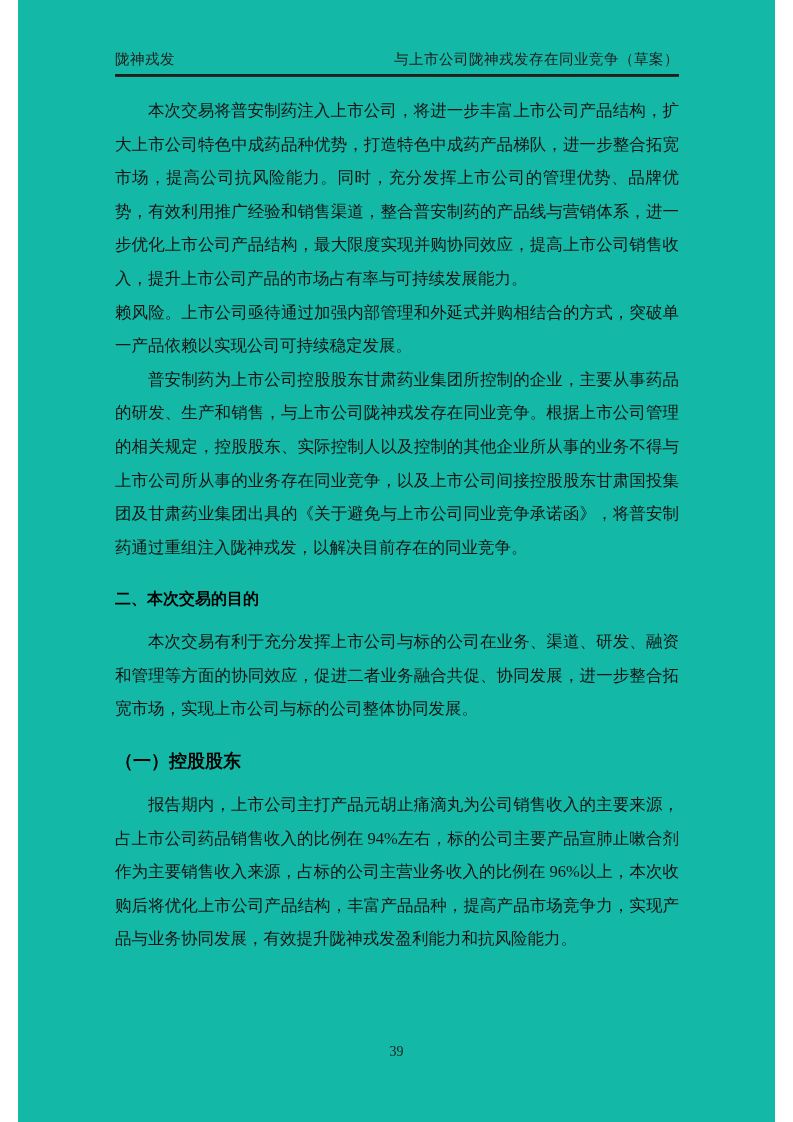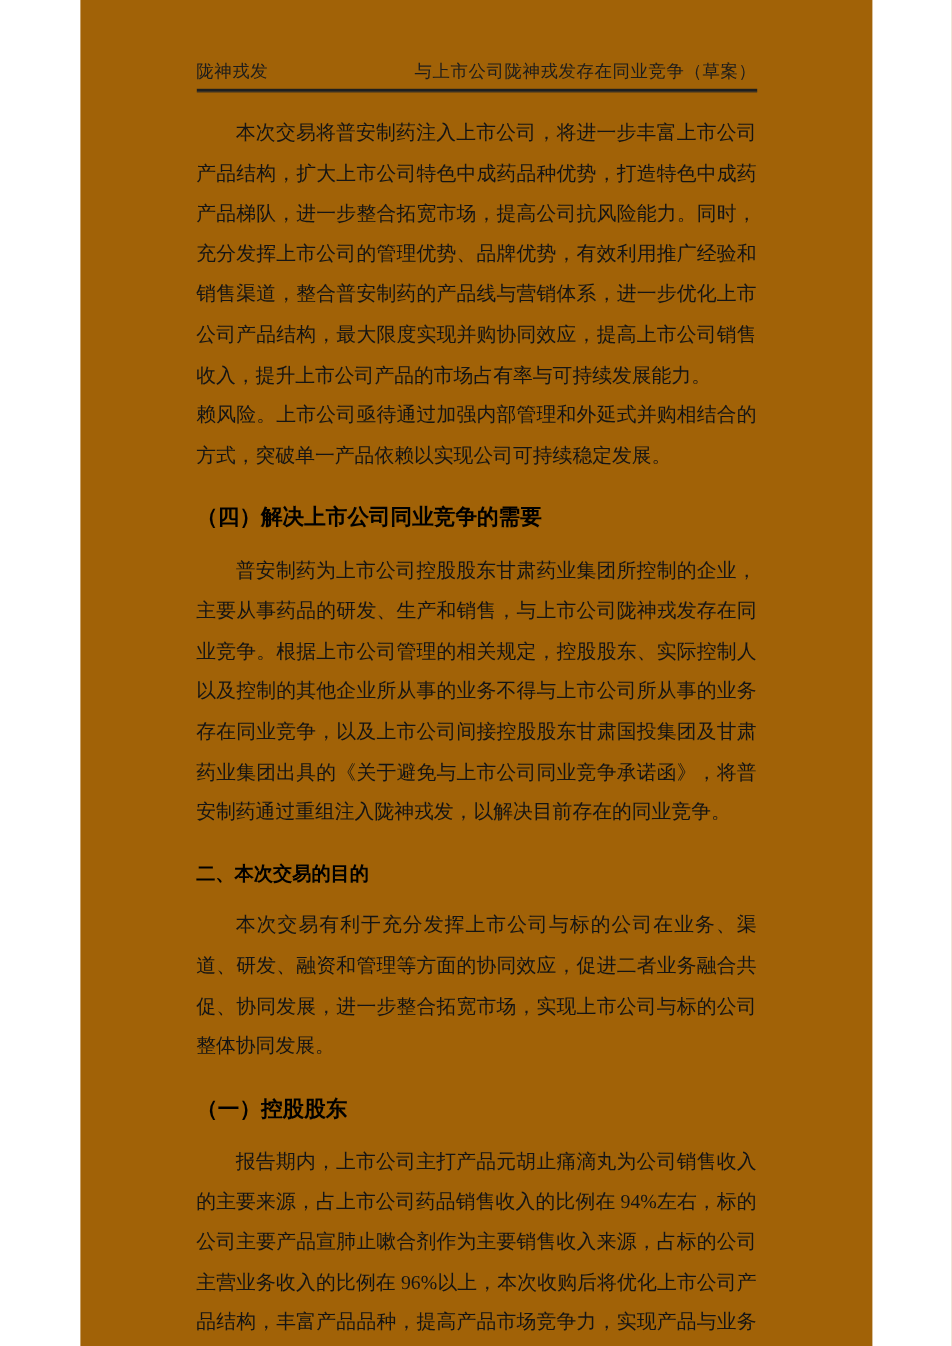--- a/index.html
+++ b/index.html
@@ -3,23 +3,23 @@
   <meta charset="utf-8">
   <style>
     * { margin: 0; padding: 0; box-sizing: border-box; }
     html, body {
       background: #ffffff;
       font-family: "Liberation Serif", serif;
       color: #1a1a1a;
     }
     .page {
       position: relative;
-      width: 660px;
+      width: 757px;
       height: 1122px;
-      background: #a16207;
+      background: #14b8a6;
       overflow: hidden;
       margin: 0 auto;
     }
     .header {
       position: absolute;
       top: 50px;
       left: 97px;
       right: 96px;
     }
     .header-row {
@@ -89,28 +89,30 @@
     </div>
     <div class="header-rule"></div>
   </div>
 
   <div class="content">
 
     <p class="para indent">本次交易将普安制药注入上市公司，将进一步丰富上市公司产品结构，扩大上市公司特色中成药品种优势，打造特色中成药产品梯队，进一步整合拓宽市场，提高公司抗风险能力。同时，充分发挥上市公司的管理优势、品牌优势，有效利用推广经验和销售渠道，整合普安制药的产品线与营销体系，进一步优化上市公司产品结构，最大限度实现并购协同效应，提高上市公司销售收入，提升上市公司产品的市场占有率与可持续发展能力。</p>
 
     <p class="para">赖风险。上市公司亟待通过加强内部管理和外延式并购相结合的方式，突破单一产品依赖以实现公司可持续稳定发展。</p>
 
-    <h3 class="heading-l2">（四）解决上市公司同业竞争的需要</h3>
 
     <p class="para indent">普安制药为上市公司控股股东甘肃药业集团所控制的企业，主要从事药品的研发、生产和销售，与上市公司陇神戎发存在同业竞争。根据上市公司管理的相关规定，控股股东、实际控制人以及控制的其他企业所从事的业务不得与上市公司所从事的业务存在同业竞争，以及上市公司间接控股股东甘肃国投集团及甘肃药业集团出具的《关于避免与上市公司同业竞争承诺函》，将普安制药通过重组注入陇神戎发，以解决目前存在的同业竞争。</p>
 
     <h2 class="heading-l1">二、本次交易的目的</h2>
 
     <p class="para indent">本次交易有利于充分发挥上市公司与标的公司在业务、渠道、研发、融资和管理等方面的协同效应，促进二者业务融合共促、协同发展，进一步整合拓宽市场，实现上市公司与标的公司整体协同发展。</p>
 
     <h3 class="heading-l2">（一）控股股东</h3>
 
     <p class="para indent">报告期内，上市公司主打产品元胡止痛滴丸为公司销售收入的主要来源，占上市公司药品销售收入的比例在 94%左右，标的公司主要产品宣肺止嗽合剂作为主要销售收入来源，占标的公司主营业务收入的比例在 96%以上，本次收购后将优化上市公司产品结构，丰富产品品种，提高产品市场竞争力，实现产品与业务协同发展，有效提升陇神戎发盈利能力和抗风险能力。</p>
 
   </div>
 
+  <div class="footer">
+    <span>39</span>
+  </div>
 
 </div>
 
 </body></html>

